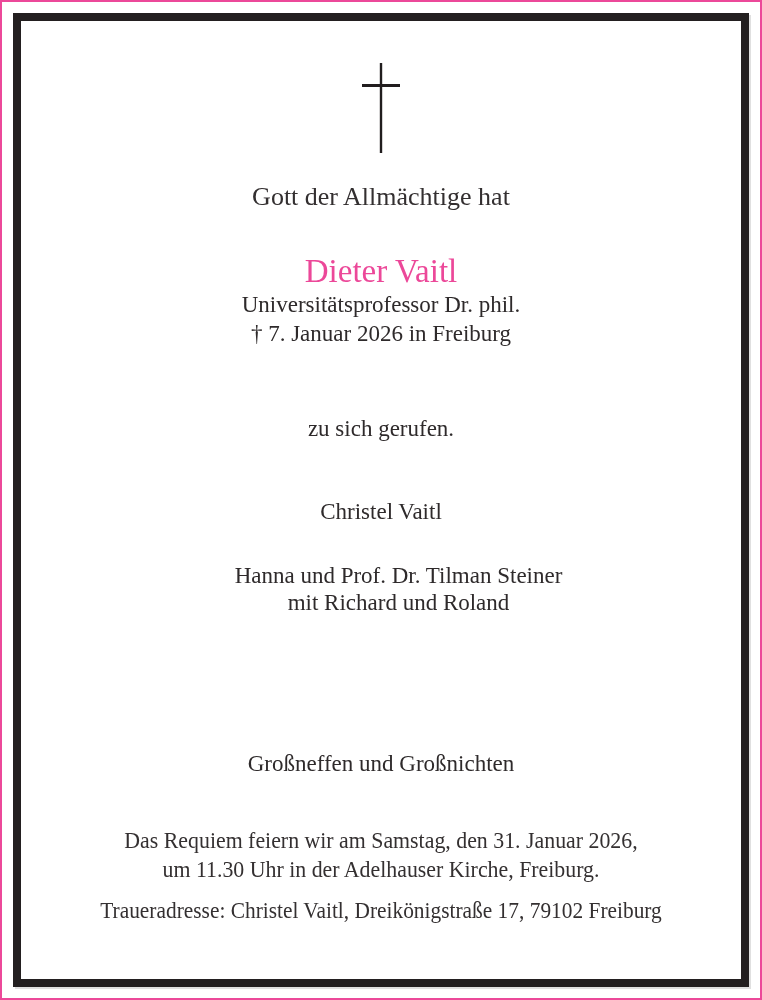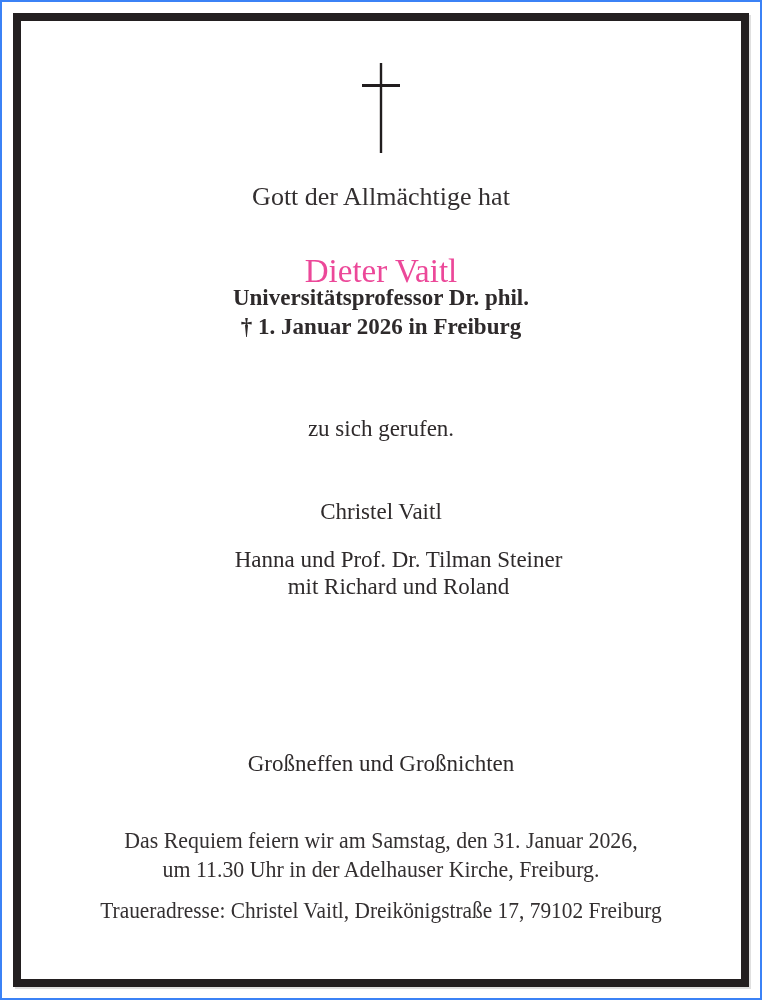--- a/index.html
+++ b/index.html
@@ -6,21 +6,21 @@
     margin: 0;
     padding: 0;
     background: #ffffff;
   }
   .page {
     position: relative;
     width: 762px;
     height: 1000px;
     box-sizing: border-box;
     background: #ffffff;
-    border: 2px solid #3b82f6;
+    border: 2px solid #ec4899;
     overflow: hidden;
     font-family: "Liberation Serif", serif;
     color: #2e2a2b;
   }
   .frame {
     position: absolute;
     top: 11px; left: 11px; right: 11px; bottom: 11px;
     border: 8px solid #231f20;
     box-shadow: 2px 2px 0 rgba(0,0,0,0.12);
     pointer-events: none;
@@ -44,36 +44,35 @@
     line-height: 31px;
     color: #332f30;
   }
   .name {
     top: 243px;
     font-size: 33px;
     line-height: 53px;
     color: #ec4899;
   }
   .vita {
-    top: 281px;
+    top: 288px;
     font-size: 23px;
     line-height: 29px;
-    font-weight: bold;
   }
   .called {
     top: 413px;
     font-size: 23px;
     line-height: 28px;
   }
   .mourner {
     font-size: 23px;
     line-height: 27px;
   }
   .m1 { top: 496px; }
-  .m2 { top: 544px; padding-left: 35px; }
+  .m2 { top: 560px; padding-left: 35px; }
   .m3 { top: 641px; }
   .m4 { top: 748px; text-align: center; }
   .requiem {
     top: 825px;
     font-size: 23px;
     line-height: 28.5px;
     transform: scaleX(0.95);
     transform-origin: 50% 50%;
     color: #343031;
   }
@@ -100,21 +99,21 @@
       <line x1="1" y1="23.5" x2="39" y2="23.5" stroke="#211d1e" stroke-width="2.8"></line>
     </svg>
   </div>
 
   <div class="block intro">Gott der Allmächtige hat</div>
 
   <div class="block name">Dieter Vaitl</div>
 
   <div class="block vita">
     <span class="line">Universitätsprofessor Dr. phil.</span>
-    <span class="line">† 1. Januar 2026 in Freiburg</span>
+    <span class="line">† 7. Januar 2026 in Freiburg</span>
   </div>
 
   <div class="block called">zu sich gerufen.</div>
 
   <div class="block mourner m1">
     <span class="line">Christel Vaitl</span>
   </div>
 
   <div class="block mourner m2">
     <span class="line">Hanna und Prof. Dr. Tilman Steiner</span>

